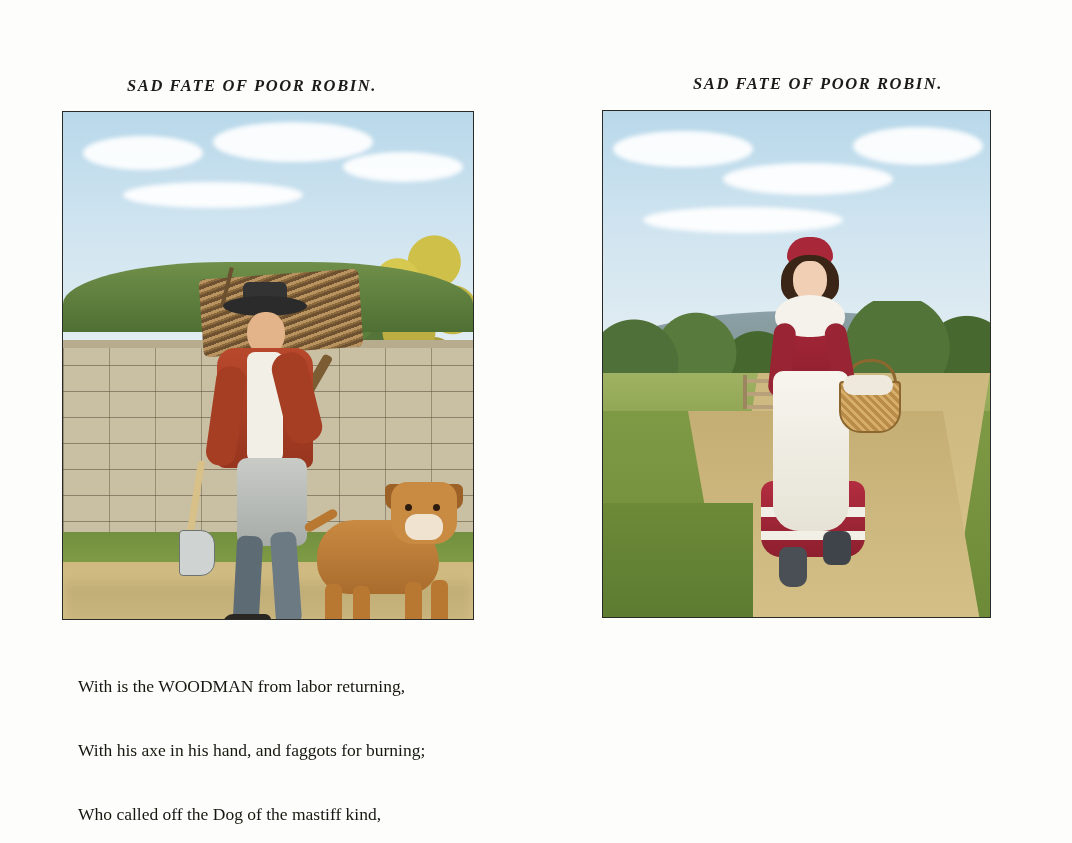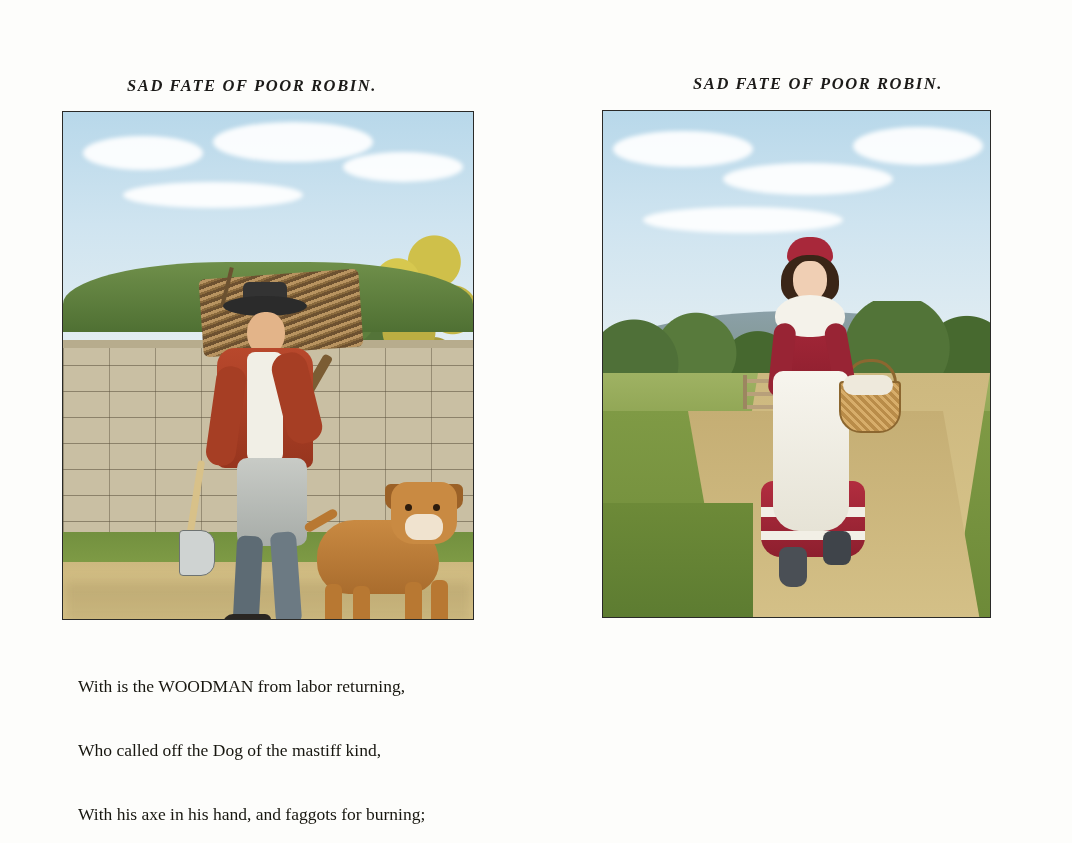--- a/index.html
+++ b/index.html
@@ -425,22 +425,22 @@
         <div class="dog-ear-r"></div>
         <div class="dog-head"></div>
         <div class="dog-muzzle"></div>
         <div class="dog-eye-l"></div>
         <div class="dog-eye-r"></div>
       </div>
     </div>
 
     <div class="verse verse-left">
       <span class="line">With is the WOODMAN from labor returning,</span>
+      <span class="line">With his axe in his hand, and faggots for burning;</span>
       <span class="line">Who called off the Dog of the mastiff kind,</span>
-      <span class="line">With his axe in his hand, and faggots for burning;</span>
       
       
       
       
       
     </div>
   </div>
 
   <div class="leaf leaf-right">
 

